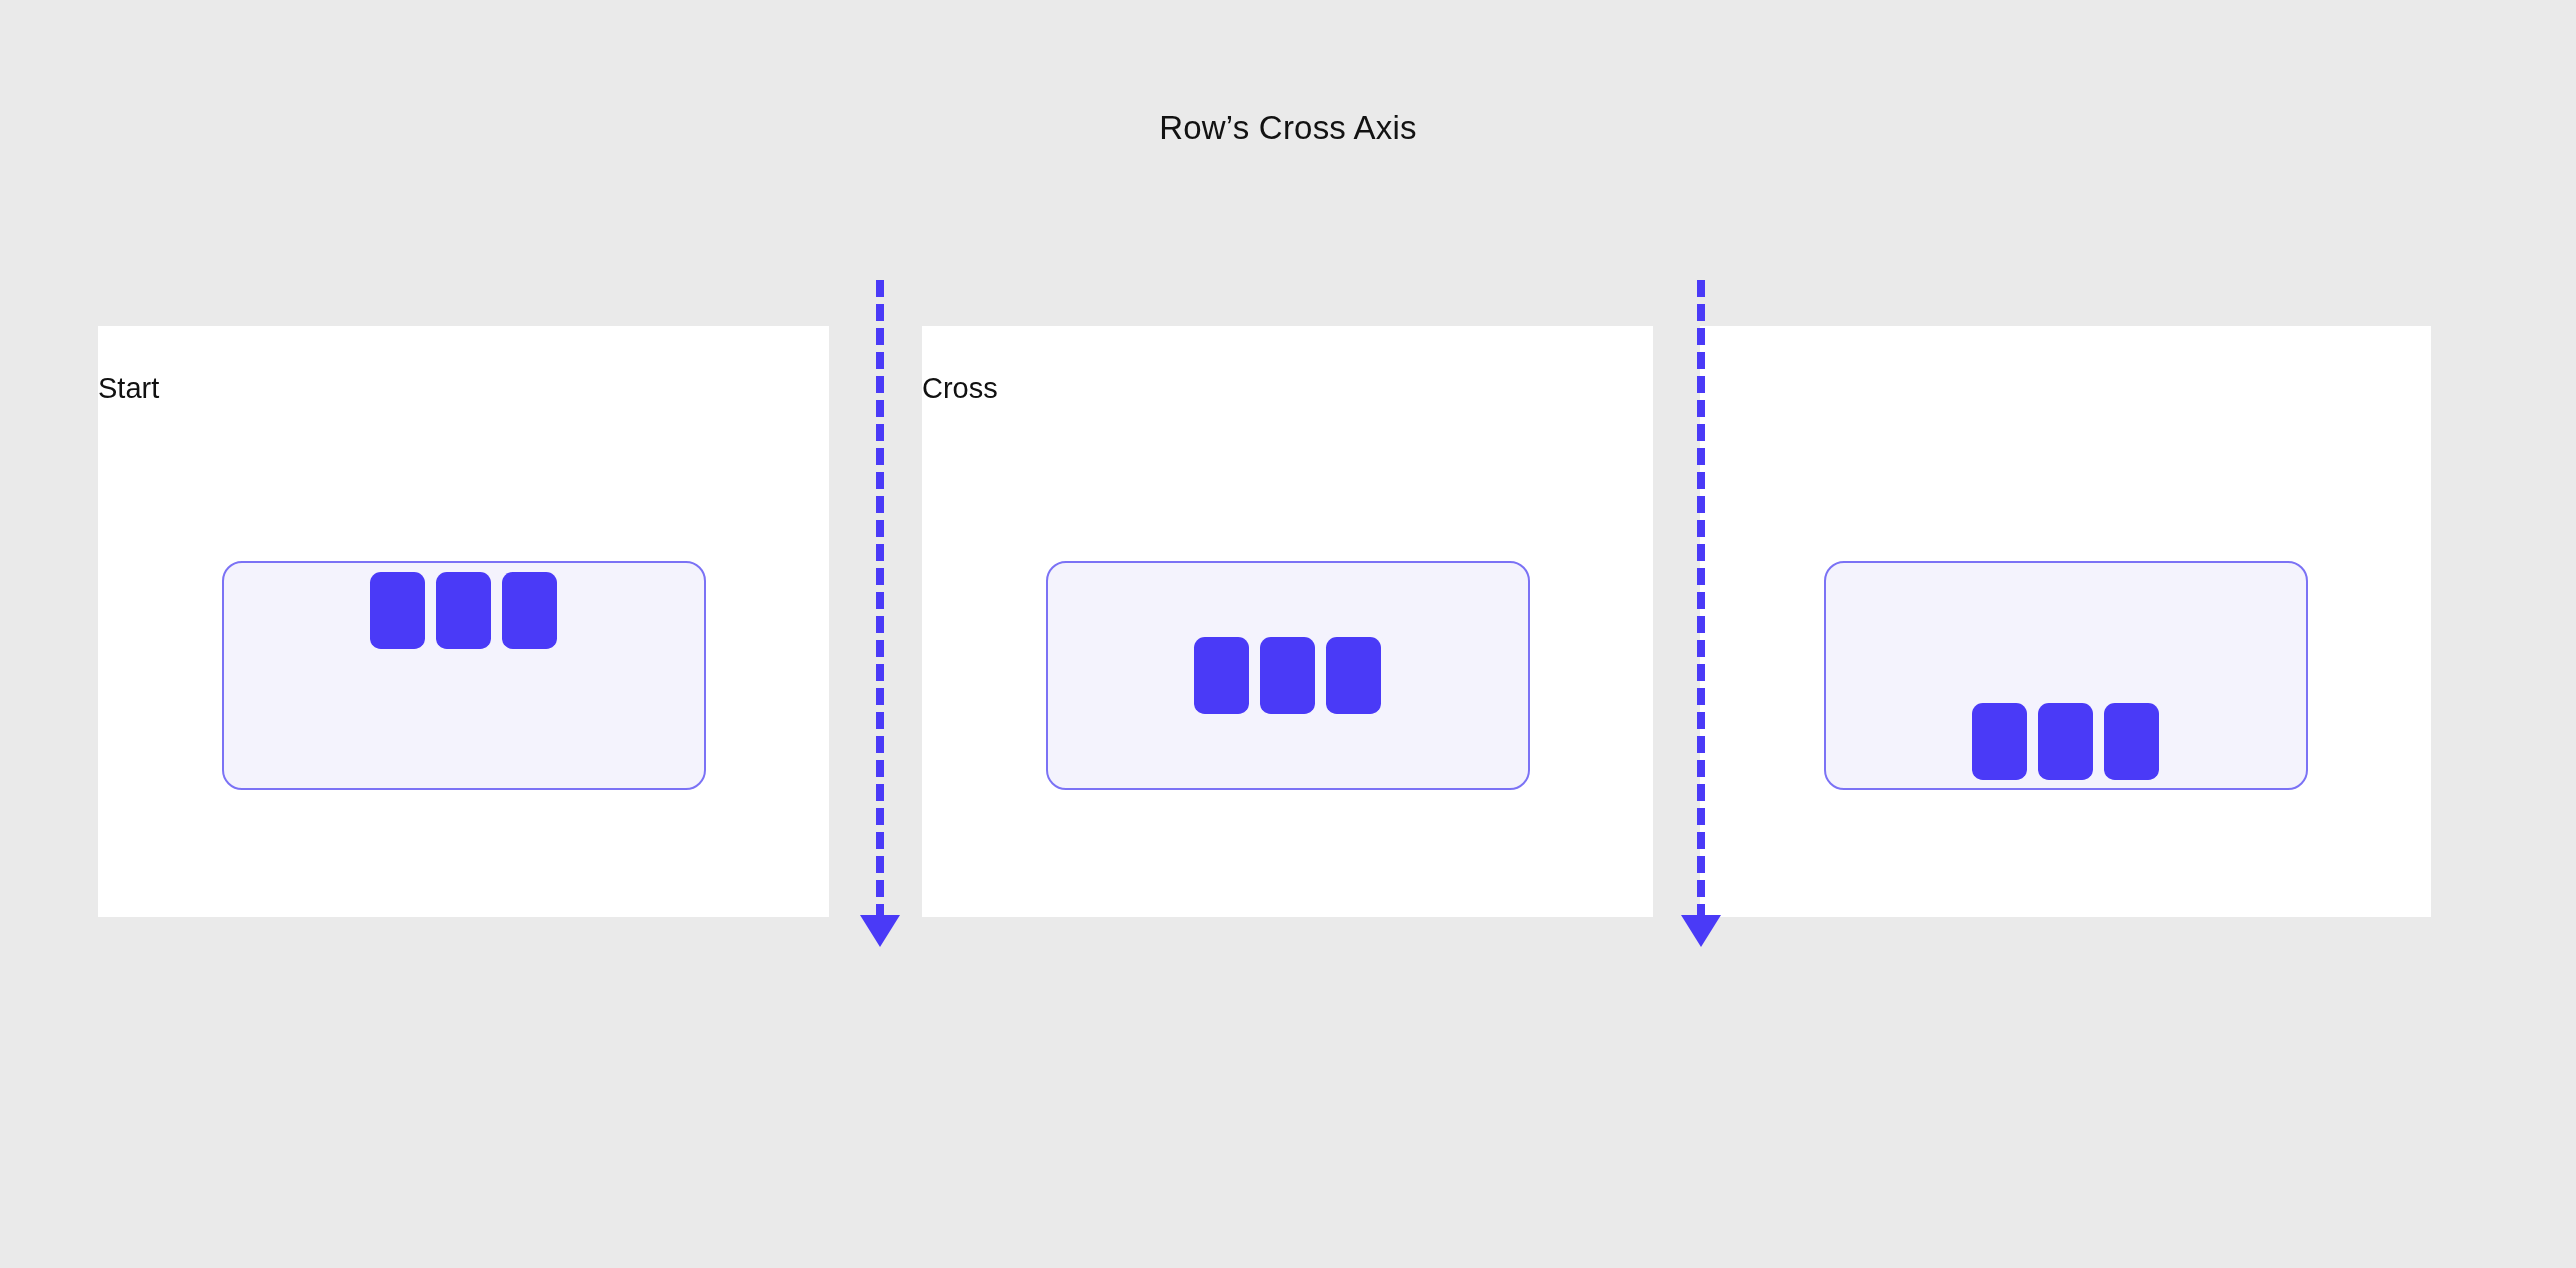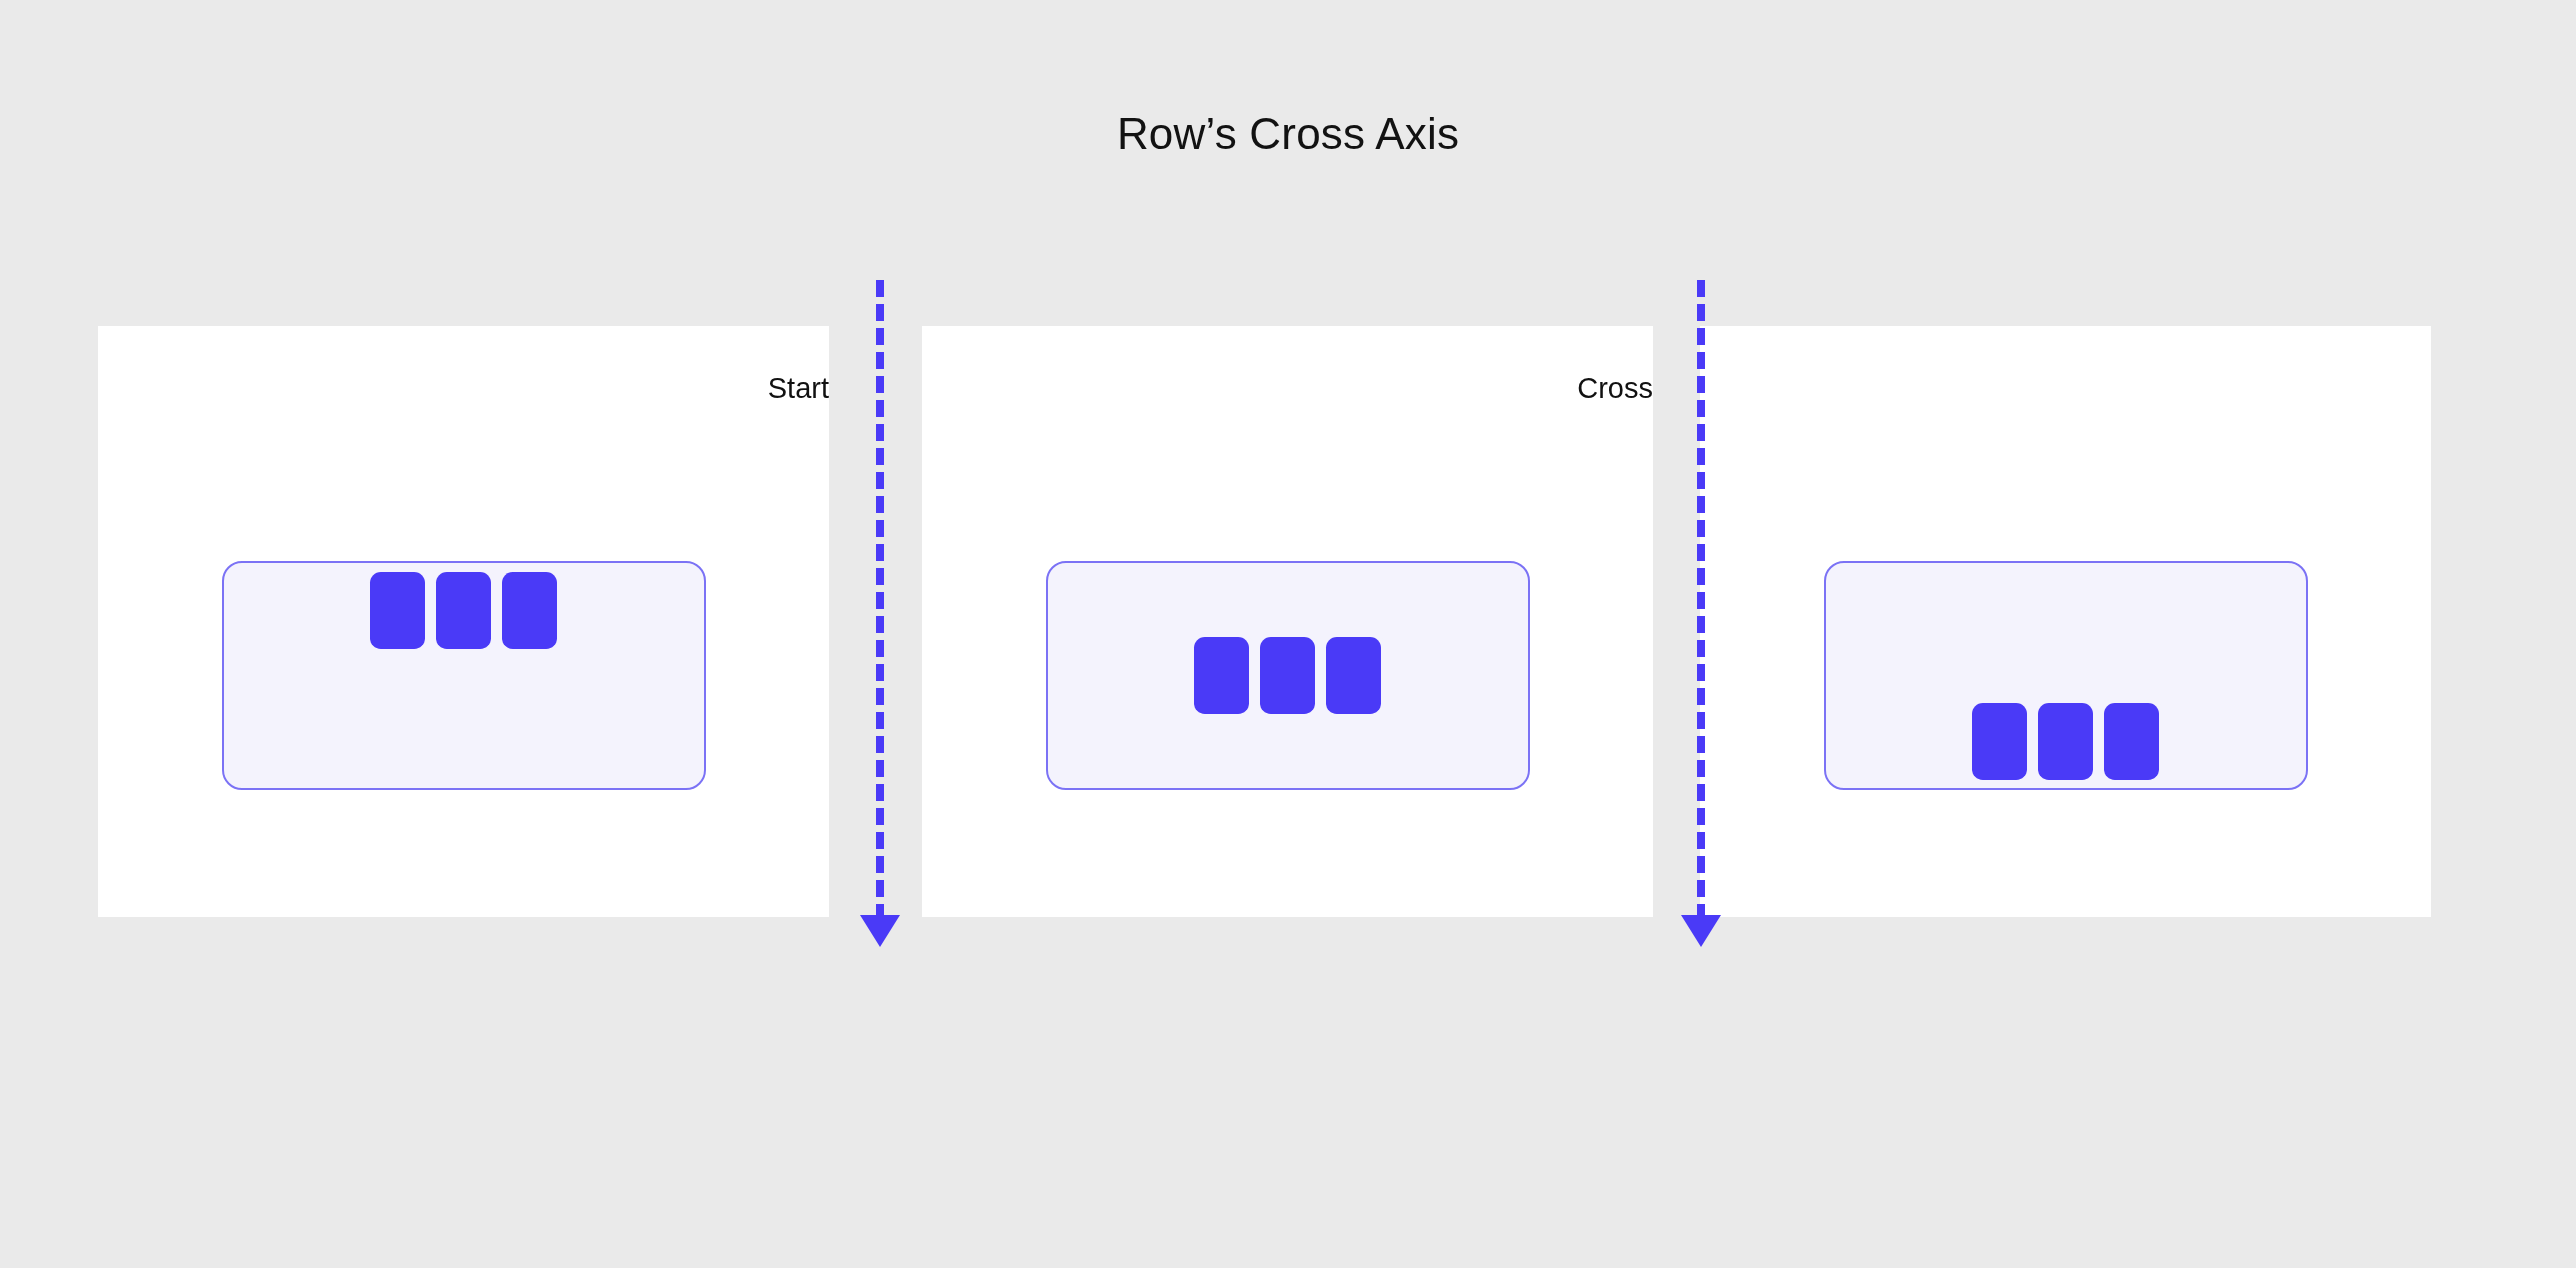--- a/index.html
+++ b/index.html
@@ -21,21 +21,21 @@
     height: 1269px;
   }
 
   
   .page-title {
     position: absolute;
     top: 108px;
     left: 0;
     width: 2576px;
     text-align: center;
-    font-size: 44px;
+    font-size: 33px;
     font-weight: 400;
     color: #121212;
     letter-spacing: 0.2px;
     line-height: 1.2;
   }
 
   
   .cards-row {
     position: absolute;
     top: 326px;
@@ -55,21 +55,21 @@
     box-sizing: border-box;
   }
   .card-gap-a { flex: 0 0 auto; width: 93px; }
   .card-gap-b { flex: 0 0 auto; width: 47px; }
 
   .card-label {
     position: absolute;
     top: 45px;
     left: 0;
     width: 100%;
-    text-align: right;
+    text-align: left;
     font-size: 29px;
     font-weight: 400;
     color: #111111;
     line-height: 1.2;
   }
 
   
   .flex-container {
     position: absolute;
     left: 50%;

